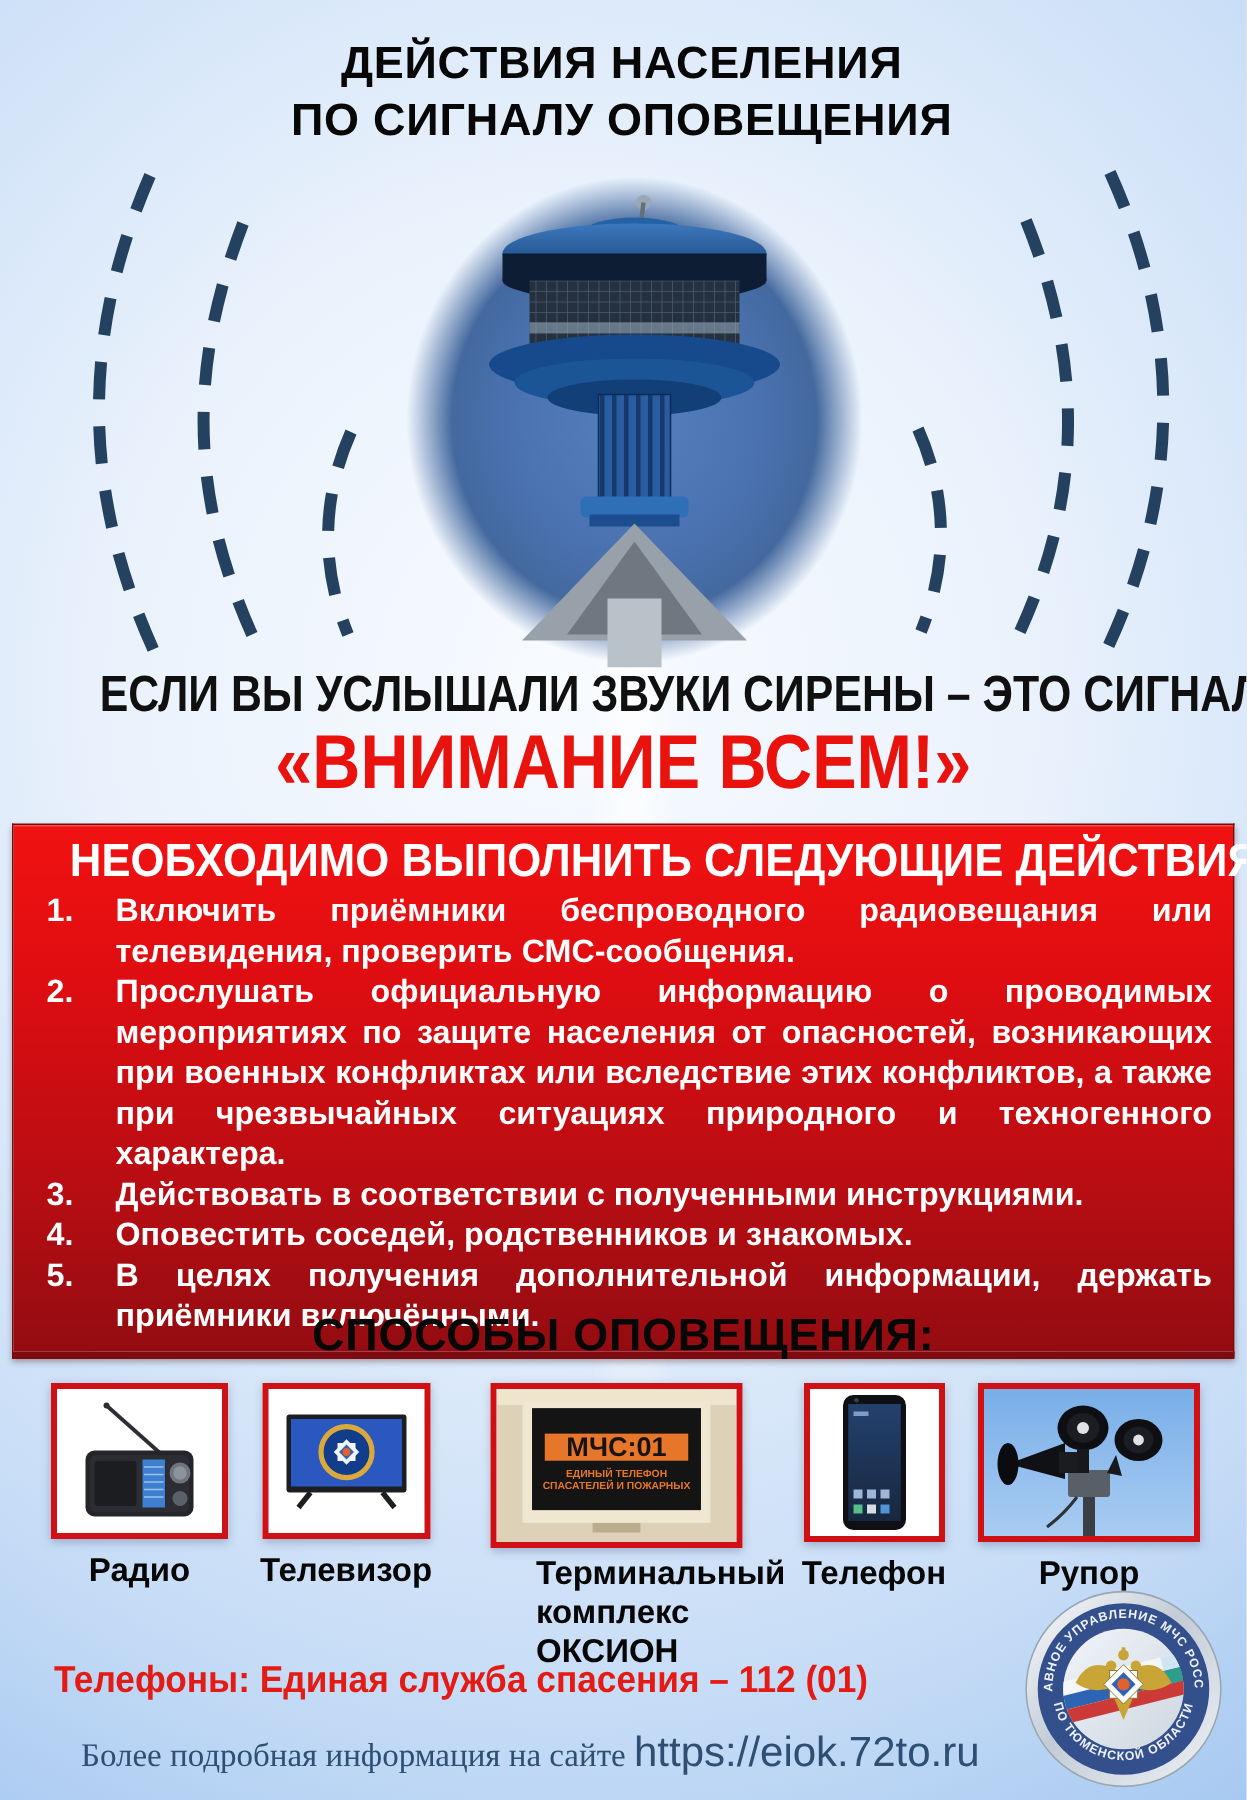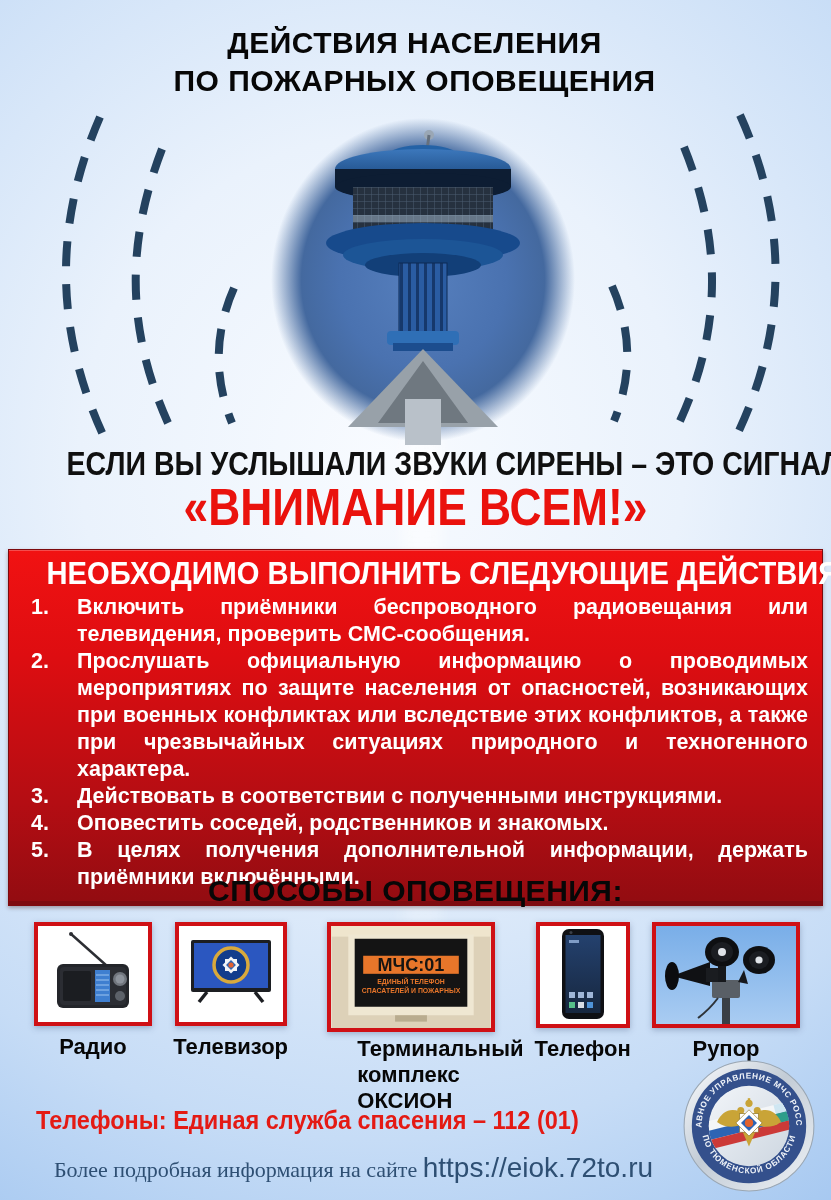--- a/index.html
+++ b/index.html
@@ -48,21 +48,21 @@
     position:absolute;top:874px;left:0;width:831px;text-align:center;
     font-size:30px;font-weight:bold;letter-spacing:.5px;color:#070707;
   }
   .methods-row{
     position:absolute;top:922px;left:34px;width:766px;
     display:flex;justify-content:space-between;align-items:flex-start;
   }
   .method{display:flex;flex-direction:column;align-items:center;}
   .card{
     background:#ffffff;border:4px solid #cf1015;box-sizing:border-box;
-    display:flex;justify-content:center;
+    display:flex;align-items:center;justify-content:center;
     box-shadow:0 2px 6px rgba(60,80,120,.35);
   }
   .card svg{display:block;}
   .card.c-radio{width:118px;height:104px;}
   .card.c-tv{width:112px;height:104px;}
   .card.c-oksion{width:168px;height:110px;padding:0;}
   .card.c-phone{width:94px;height:106px;}
   .card.c-horn{width:148px;height:106px;padding:0;}
   .method-label{
     margin-top:8px;font-size:22px;font-weight:bold;color:#070707;text-align:left;
@@ -84,21 +84,21 @@
 </style>
 </head>
 <body>
 
 <div class="poster">
 
   <div class="ghost-pole"></div>
 
   <div class="title">
     <div>ДЕЙСТВИЯ НАСЕЛЕНИЯ</div>
-    <div>ПО ПОЖАРНЫХ ОПОВЕЩЕНИЯ</div>
+    <div>ПО СИГНАЛУ ОПОВЕЩЕНИЯ</div>
   </div>
 
   <svg class="scene" width="831" height="342" viewBox="0 0 831 342">
     <defs>
       <radialGradient id="vg" cx="50%" cy="50%" r="50%">
         <stop offset="0%" stop-color="#567fbd"></stop>
         <stop offset="55%" stop-color="#4a72b0"></stop>
         <stop offset="80%" stop-color="#44699f"></stop>
         <stop offset="100%" stop-color="#44699f" stop-opacity="0"></stop>
       </radialGradient>

